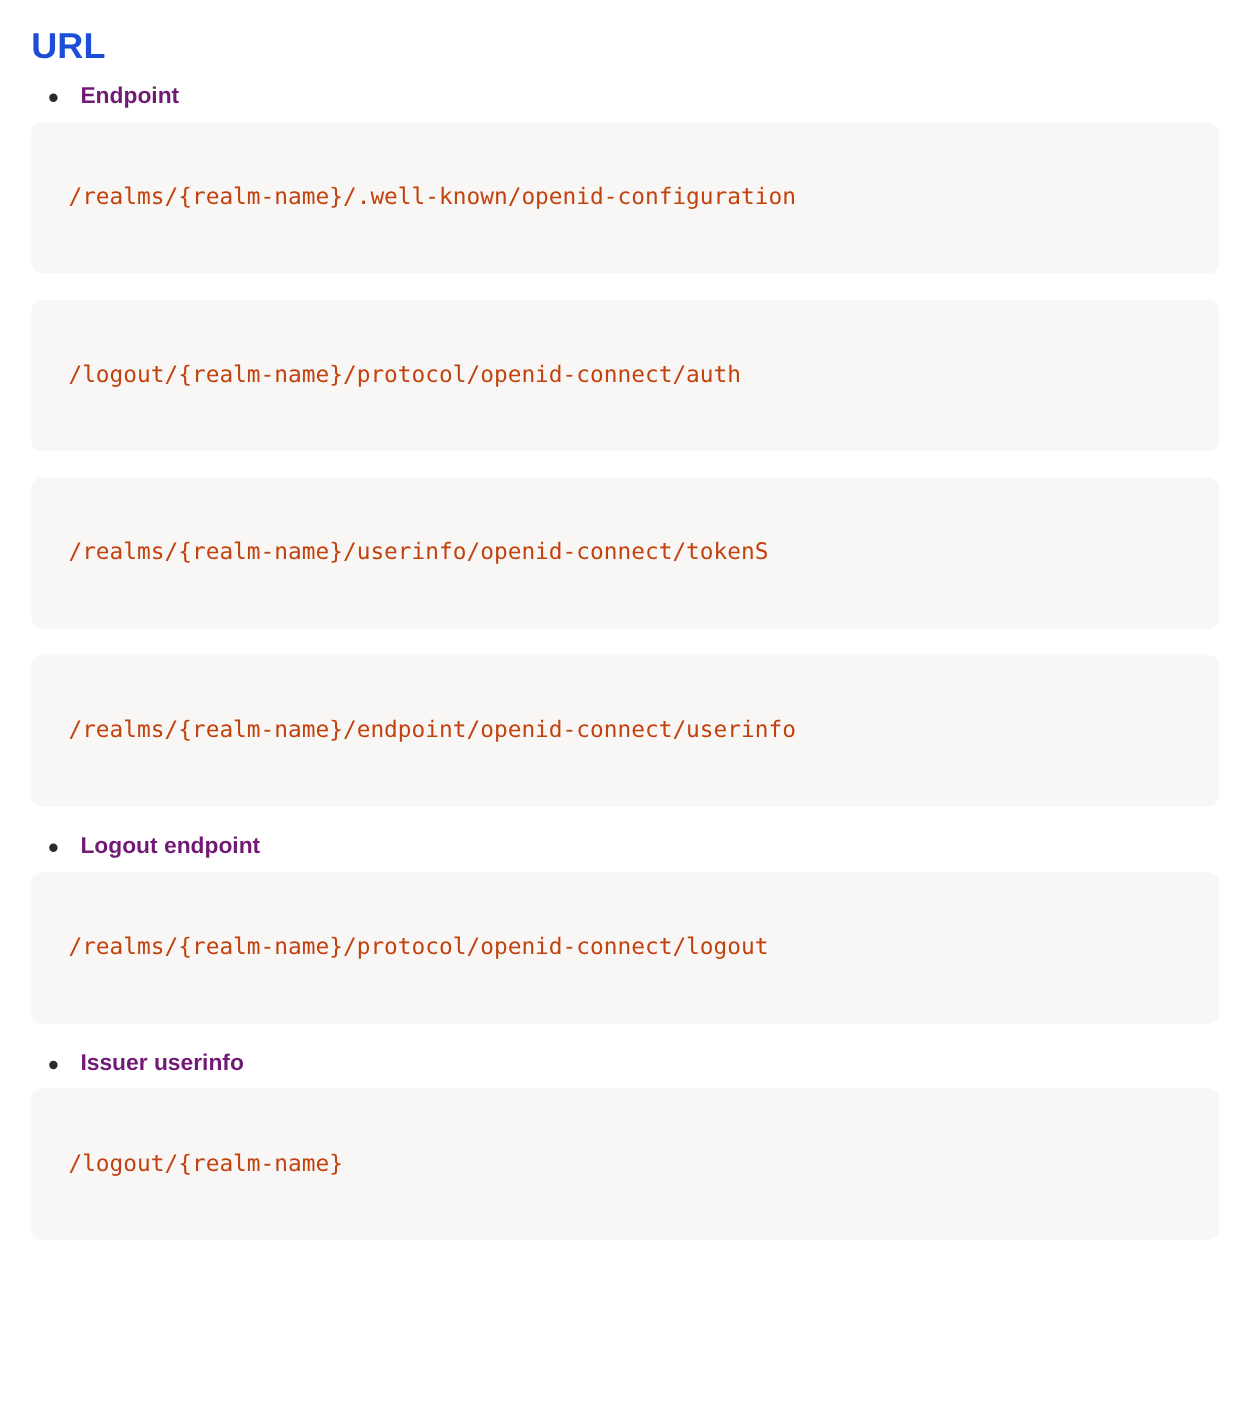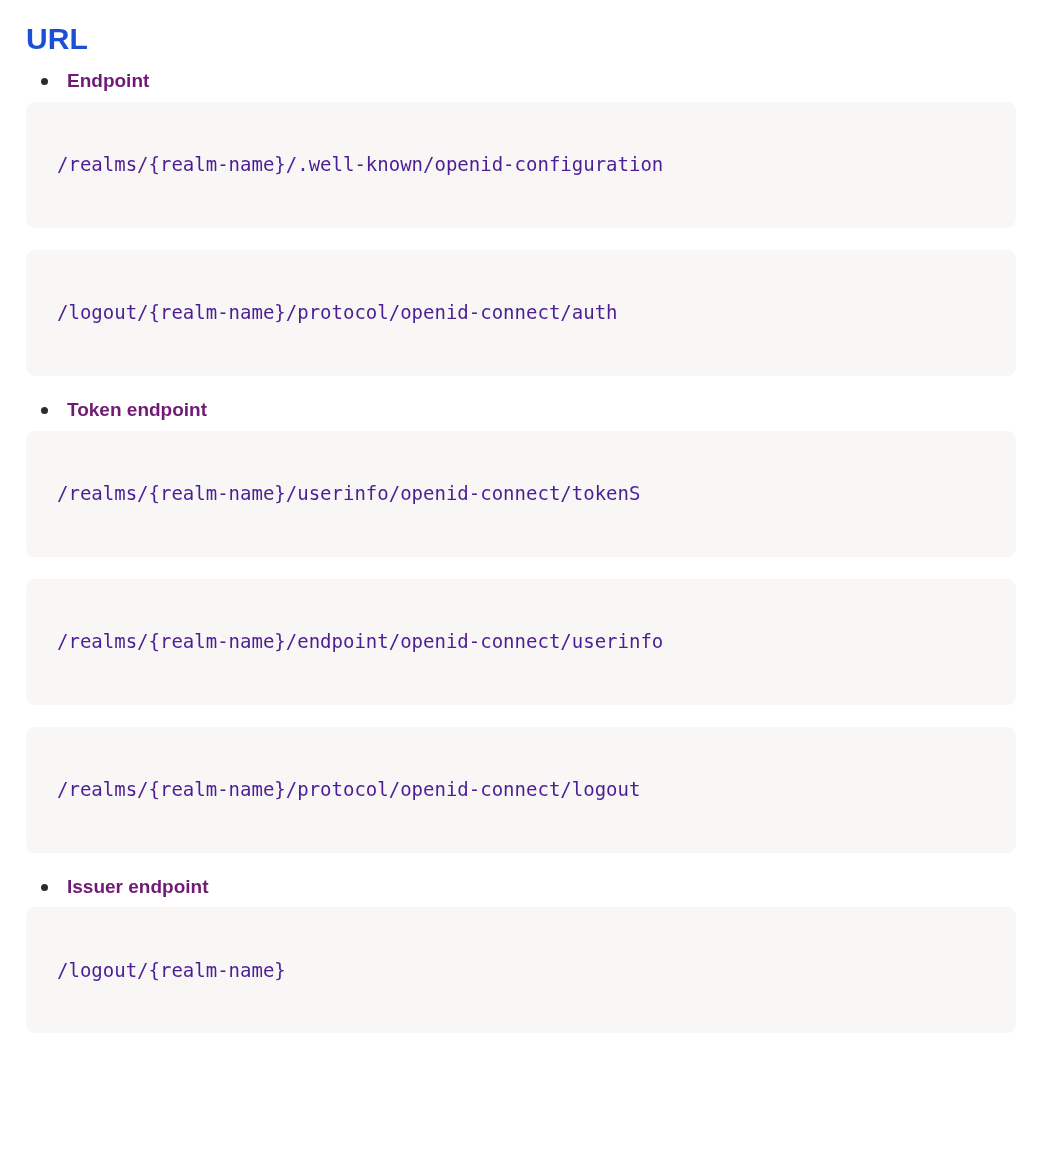--- a/index.html
+++ b/index.html
@@ -66,21 +66,21 @@
     margin: 0 0 22px 0;
     display: flex;
     align-items: center;
     box-sizing: border-box;
     padding: 0 31px;
     overflow: hidden;
   }
   .code-block .code-text {
     font-family: "DejaVu Sans Mono", "Liberation Mono", monospace;
     font-size: 19px;
-    color: #4c1d95;
+    color: #c2410c;
     white-space: pre;
     letter-spacing: 0px;
     line-height: 1.3;
   }
 </style>
 </head>
 <body>
 
 <div class="page">
 
@@ -98,45 +98,45 @@
       </div>
     </li>
 
     <li class="endpoint-item">
       <div class="code-block">
         <span class="code-text">/logout/{realm-name}/protocol/openid-connect/auth</span>
       </div>
     </li>
 
     <li class="endpoint-item">
-      <div class="endpoint-heading">
-        <span class="bullet"></span>
-        <span>Token endpoint</span>
-      </div>
       <div class="code-block">
         <span class="code-text">/realms/{realm-name}/userinfo/openid-connect/tokenS</span>
       </div>
     </li>
 
     <li class="endpoint-item">
       <div class="code-block">
         <span class="code-text">/realms/{realm-name}/endpoint/openid-connect/userinfo</span>
       </div>
     </li>
 
     <li class="endpoint-item">
+      <div class="endpoint-heading">
+        <span class="bullet"></span>
+        <span>Logout endpoint</span>
+      </div>
       <div class="code-block">
         <span class="code-text">/realms/{realm-name}/protocol/openid-connect/logout</span>
       </div>
     </li>
 
     <li class="endpoint-item">
       <div class="endpoint-heading">
         <span class="bullet"></span>
-        <span>Issuer endpoint</span>
+        <span>Issuer userinfo</span>
       </div>
       <div class="code-block">
         <span class="code-text">/logout/{realm-name}</span>
       </div>
     </li>
 
   </ul>
 </div>
 
 </body></html>

